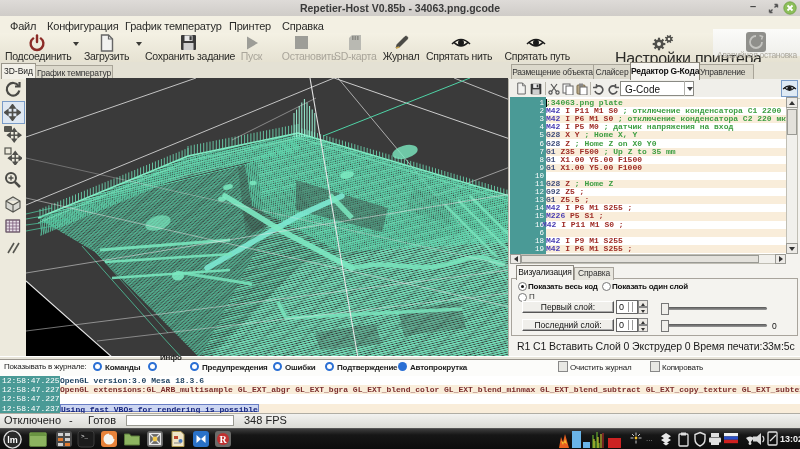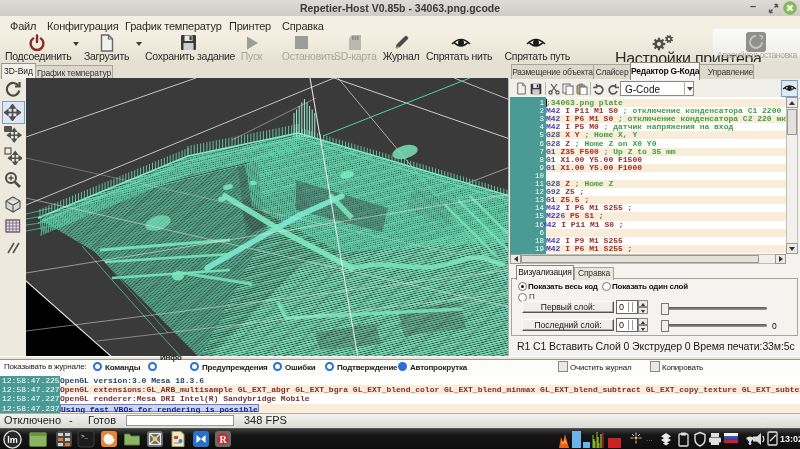--- a/index.html
+++ b/index.html
@@ -118,21 +118,21 @@
 <path d="M15.5 3.5 l3 1 l-1 3" fill="none" stroke="#c4c4c0" stroke-width="1.5"></path>
     </svg>
     <div style="position:absolute;left:716px;top:50px;width:82px;text-align:center;font-size:8.5px;color:#a9a59a;white-space:nowrap;letter-spacing:-0.3px">Аварийная остановка</div>
     <div style="position:absolute;left:0;top:62px;width:510px;height:17px;background:#e4e1d4;border-bottom:1px solid #9a968a"></div>
     <div style="position:absolute;left:1px;top:63px;width:33px;height:16px;background:#f2f0e8;border:1px solid #9a968a;border-bottom:none;font-size:8.5px;color:#222;text-align:center;line-height:15px;white-space:nowrap">3D-Вид</div>
     <div style="position:absolute;left:35px;top:65px;width:76px;height:14px;background:#dcd9cc;border:1px solid #a8a498;border-bottom:none;font-size:8.5px;color:#333;text-align:center;line-height:14px;white-space:nowrap;letter-spacing:-0.2px">График температур</div>
     <div style="position:absolute;left:510px;top:62px;width:290px;height:17px;background:#e4e1d4;border-bottom:1px solid #9a968a"></div>
     <div style="position:absolute;left:511px;top:64px;width:81px;height:15px;background:#dcd9cc;border:1px solid #a8a498;border-bottom:none;font-size:8.5px;color:#333;text-align:center;line-height:14px;white-space:nowrap;letter-spacing:-0.2px">Размещение объекта</div>
     <div style="position:absolute;left:593px;top:64px;width:36px;height:15px;background:#dcd9cc;border:1px solid #a8a498;border-bottom:none;font-size:8.5px;color:#333;text-align:center;line-height:14px;white-space:nowrap;letter-spacing:-0.2px">Слайсер</div>
     <div style="position:absolute;left:630px;top:62px;width:68px;height:17px;background:#f6f5f1;border:1px solid #8a867a;border-bottom:none;font-size:8.5px;font-weight:bold;color:#111;text-align:center;line-height:16px;z-index:2;white-space:nowrap;letter-spacing:-0.2px">Редактор G-Кода</div>
-    <div style="position:absolute;left:699px;top:64px;width:53px;height:15px;background:#dcd9cc;border:1px solid #a8a498;border-bottom:none;font-size:8.5px;color:#333;text-align:right;line-height:14px;white-space:nowrap;letter-spacing:-0.2px">Управление</div>
+    <div style="position:absolute;left:699px;top:64px;width:53px;height:15px;background:#dcd9cc;border:1px solid #a8a498;border-bottom:none;font-size:8.5px;color:#333;text-align:left;line-height:14px;white-space:nowrap;letter-spacing:-0.2px">Управление</div>
     <div style="position:absolute;left:0;top:79px;width:26px;height:277px;background:#edeadd;border-right:1px solid #c8c4b8"></div>
     <div style="position:absolute;left:2px;top:101px;width:21px;height:21px;border:1px solid #7a9cc8;background:#dfe8f2"></div>
     <svg style="position:absolute;left:4px;top:80px" width="18" height="18" viewBox="0 0 18 18">
       <path d="M14.5 6 A6.3 6.3 0 1 0 15.3 10.5" fill="none" stroke="#4a4a46" stroke-width="2.2"></path>
       <path d="M15.5 2 v4.5 h-4.5" fill="none" stroke="#4a4a46" stroke-width="2.2"></path>
     </svg>
     <svg style="position:absolute;left:4px;top:104px" width="17" height="17" viewBox="0 0 18 18">
       <g stroke="#4f4f4b" stroke-width="1.8" fill="#4f4f4b">
         <line x1="9" y1="3" x2="9" y2="15"></line>
         <line x1="3" y1="9" x2="15" y2="9"></line>
@@ -599,21 +599,20 @@
     <div style="position:absolute;left:558px;top:361px;width:8px;height:9px;background:#e8e8e4;border:1px solid #888"></div>
     <div style="position:absolute;left:570px;top:362.5px;font-size:8px;color:#222;letter-spacing:-0.2px;white-space:nowrap">Очистить журнал</div>
     <div style="position:absolute;left:650px;top:361px;width:8px;height:9px;background:#e8e8e4;border:1px solid #888"></div>
     <div style="position:absolute;left:662px;top:362.5px;font-size:8px;color:#222;letter-spacing:-0.2px;white-space:nowrap">Копировать</div>
     <div style="position:absolute;left:0;top:376px;width:800px;height:36.8px;background:#fff"></div>
     <div style="position:absolute;left:0;top:376.0px;width:60px;height:9.2px;background:#4a9a96;color:#fff;font-family:'Liberation Mono',monospace;font-size:8px;line-height:9.2px;padding-left:2px;box-sizing:border-box">12:58:47.225</div>
     <div style="position:absolute;left:60px;top:376.0px;width:740px;height:9.2px;background:#ffffff;color:#1c3f5e;font-family:'Liberation Mono',monospace;font-size:8px;line-height:9.2px;white-space:pre;overflow:hidden;font-weight:bold">OpenGL version:3.0 Mesa 18.3.6</div>
     <div style="position:absolute;left:0;top:385.2px;width:60px;height:9.2px;background:#4a9a96;color:#fff;font-family:'Liberation Mono',monospace;font-size:8px;line-height:9.2px;padding-left:2px;box-sizing:border-box">12:58:47.227</div>
     <div style="position:absolute;left:60px;top:385.2px;width:740px;height:9.2px;background:#f9edda;color:#7c2f2f;font-family:'Liberation Mono',monospace;font-size:8px;line-height:9.2px;white-space:pre;overflow:hidden;font-weight:bold">OpenGL extensions:GL_ARB_multisample GL_EXT_abgr GL_EXT_bgra GL_EXT_blend_color GL_EXT_blend_minmax GL_EXT_blend_subtract GL_EXT_copy_texture GL_EXT_subtexture GL_EXT_texture_ob</div>
     <div style="position:absolute;left:0;top:394.4px;width:60px;height:9.2px;background:#4a9a96;color:#fff;font-family:'Liberation Mono',monospace;font-size:8px;line-height:9.2px;padding-left:2px;box-sizing:border-box">12:58:47.227</div>
-    <div style="position:absolute;left:60px;top:394.4px;width:740px;height:9.2px;background:#ffffff;color:#7c2f2f;font-family:'Liberation Mono',monospace;font-size:8px;line-height:9.2px;white-space:pre;overflow:hidden;font-weight:bold">OpenGL renderer:Mesa DRI Intel(R) Sandybridge Mobile</div>
     <div style="position:absolute;left:0;top:403.6px;width:60px;height:9.2px;background:#4a9a96;color:#fff;font-family:'Liberation Mono',monospace;font-size:8px;line-height:9.2px;padding-left:2px;box-sizing:border-box">12:58:47.237</div>
     <div style="position:absolute;left:60px;top:403.6px;width:740px;height:9.2px;background:#f9edda;color:#16247c;font-family:'Liberation Mono',monospace;font-size:8px;line-height:9.2px;white-space:pre;overflow:hidden;font-weight:bold"><span style="background:#ccd6f2;border:1px solid #6a7ec4;display:inline-block;height:8.2px;box-sizing:border-box">Using fast VBOs for rendering is possible</span></div>
     <div style="position:absolute;left:0;top:413px;width:800px;height:15px;background:linear-gradient(#f2f2f0,#d8d8d2);border-top:1px solid #b0ada4"></div>
     <div class="lbl" style="left:4px;top:414px;font-size:11px;color:#222">Отключено</div>
     <div class="lbl" style="left:69px;top:414px;font-size:11px;color:#222">-</div>
     <div class="lbl" style="left:88px;top:414px;font-size:11px;color:#222">Готов</div>
     <div style="position:absolute;left:126px;top:415px;width:108px;height:11px;background:#fff;border:1px solid #9a9a92;box-sizing:border-box"></div>
     <div class="lbl" style="left:244px;top:414px;font-size:11px;color:#222">348 FPS</div>
     <div style="position:absolute;left:0;top:428px;width:800px;height:1px;background:#555"></div>
     <div style="position:absolute;left:0;top:429px;width:800px;height:20px;background:linear-gradient(#3c3c3c,#161616 30%,#0d0d0d)"></div>

